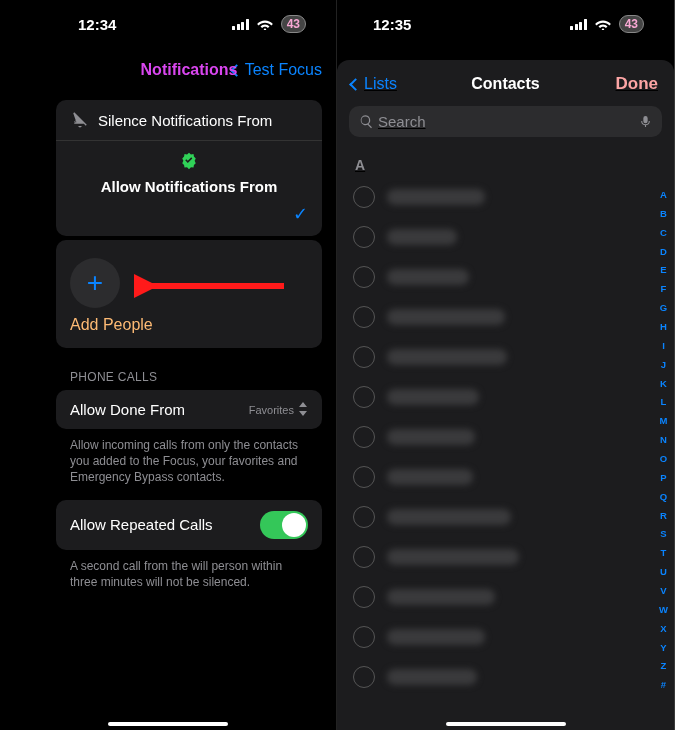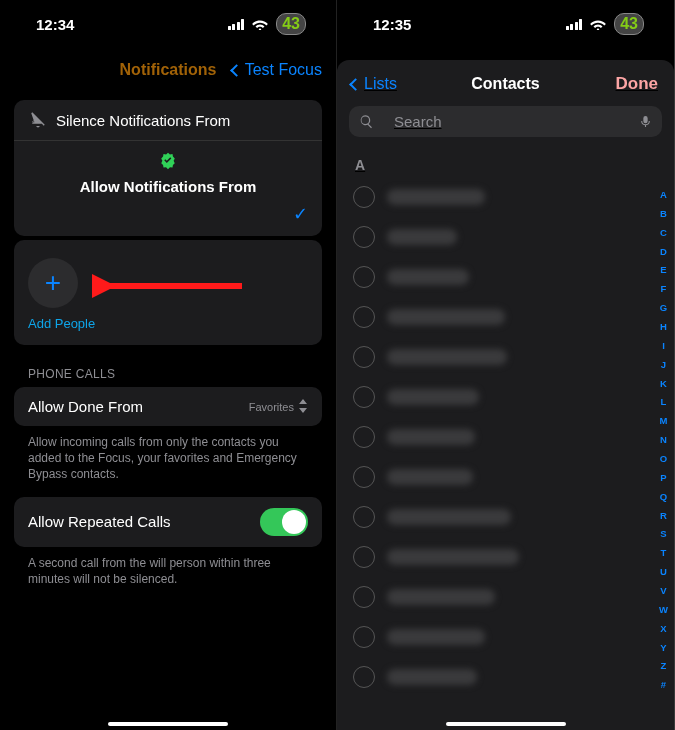--- a/index.html
+++ b/index.html
@@ -11,21 +11,21 @@
     display: flex;
     overflow: hidden;
   }
   .phone {
     width: 337px;
     height: 730px;
     background: #000;
     position: relative;
     overflow: hidden;
   }
-  .phone.left { border-right: 1px solid #222; }
+  .phone.left { border-right: 1px solid #222; padding-left: 42px; }
 
   
   .status-bar {
     height: 48px;
     display: flex;
     justify-content: space-between;
     align-items: center;
     padding: 0 30px 0 36px;
     color: #fff;
     font-size: 15px;
@@ -34,35 +34,35 @@
   .status-right { display: flex; align-items: center; gap: 4px; }
   .signal-bars { display: inline-flex; align-items: flex-end; gap: 1.5px; height: 11px; }
   .signal-bars span { width: 3px; background: #fff; border-radius: 0.5px; }
   .signal-bars span:nth-child(1){height:4px}
   .signal-bars span:nth-child(2){height:6px}
   .signal-bars span:nth-child(3){height:8px}
   .signal-bars span:nth-child(4){height:11px}
   .wifi { width:16px; height:12px; position:relative; margin-left:4px;}
   .battery-pill {
     border: 1px solid #888; border-radius: 10px; padding: 1px 5px;
-    font-size: 16px; font-weight: 700; margin-left: 4px;
-    background:#444; color:#84cc16;
+    font-size: 12px; font-weight: 700; margin-left: 4px;
+    background:#444; color:#f9a8d4;
   }
 
   
   .nav-row {
     display: flex; align-items: center; height: 44px;
     position: relative; padding: 0 14px; justify-content: flex-end;
   }
   .back-link {
     color: #0a84ff; font-size: 16px; display: flex; align-items: center; gap:4px;
   }
   .nav-title {
     position: absolute; left: 50%; transform: translateX(-50%);
-    color: #a16207; font-size: 16px; font-weight: 600;
+    color: #d946ef; font-size: 16px; font-weight: 600;
   }
 
   
   .content-left { padding: 8px 14px 0 14px; }
 
   .card {
     background: #1c1c1e; border-radius: 10px; overflow: hidden;
   }
   .card-row {
     display: flex; align-items: center; padding: 11px 14px;
@@ -81,21 +81,21 @@
   .add-card {
     background: #1c1c1e; border-radius: 10px; padding: 18px 14px 14px 14px;
     margin-top: 4px;
     position: relative;
   }
   .add-circle {
     width: 50px; height: 50px; border-radius: 50%; background: #2c2c2e;
     display: flex; align-items: center; justify-content: center;
     color: #0a84ff; font-size: 28px; font-weight: 300;
   }
-  .add-label { color: #0ea5e9; font-size: 13px; margin-top: 8px; }
+  .add-label { color: #fdba74; font-size: 16px; margin-top: 8px; }
 
   .arrow-overlay {
     position: absolute; left: 78px; top: 32px; pointer-events: none;
   }
 
   .section-header {
     color: #8e8e93; font-size: 12px; text-transform: uppercase;
     padding: 22px 14px 6px 14px; letter-spacing: 0.3px;
   }
 
@@ -125,21 +125,21 @@
   }
   .sheet-header {
     display:flex; align-items:center; justify-content:space-between;
     padding: 14px 16px 8px 14px; position:relative;
   }
   .sheet-back { color:#0a84ff; font-size:16px; display:flex; align-items:center; gap:4px;}
   .sheet-title { position:absolute; left:50%; transform:translateX(-50%); color:#fff; font-size:16px; font-weight:600;}
   .sheet-done { color:#fca5a5; font-size:17px; font-weight:600;}
   .search-bar {
     margin: 4px 12px 8px 12px; background:#2c2c2e; border-radius:10px;
-    display:flex; align-items:center; padding: 7px 10px; gap:20px;
+    display:flex; align-items:center; padding: 7px 10px; gap:4px;
   }
   .search-bar input {
     flex:1; background:transparent; border:none; outline:none; color:#fff; font-size:15px;
   }
   .search-bar input::placeholder { color:#8e8e93; }
   .sec-letter {
     color:#8e8e93; font-size:14px; font-weight:600; padding: 12px 16px 4px 18px;
   }
   .contact-list {
     flex:1; overflow:hidden; position:relative; padding-left:4px; padding-right:28px;

